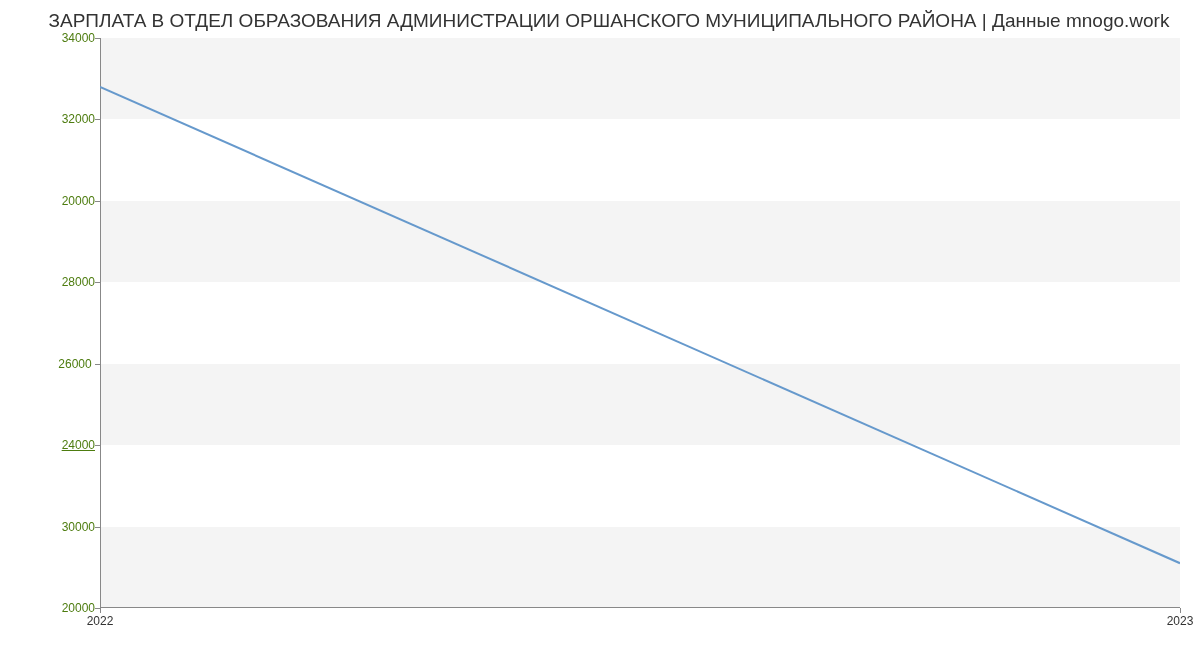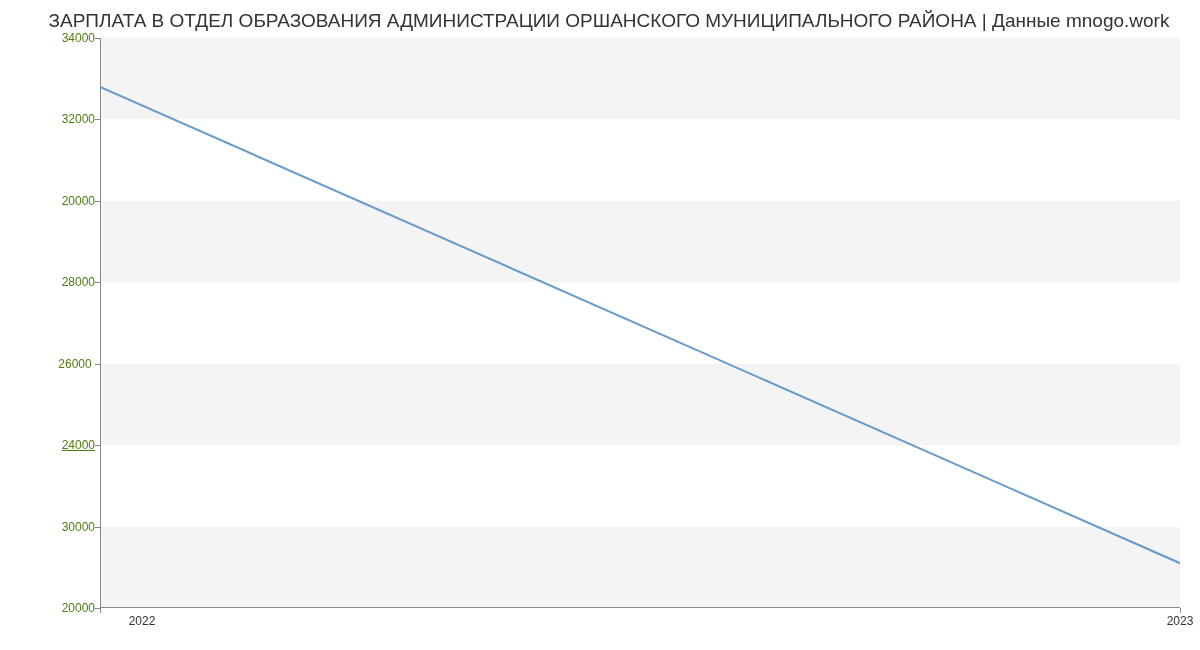--- a/index.html
+++ b/index.html
@@ -111,21 +111,21 @@
 
   <div class="tick-mark-y" style="top:100%;"></div>
   <div class="tick-mark-y" style="top:85.7142%;"></div>
   <div class="tick-mark-y" style="top:71.4285%;"></div>
   <div class="tick-mark-y" style="top:57.1428%;"></div>
   <div class="tick-mark-y" style="top:42.8571%;"></div>
   <div class="tick-mark-y" style="top:28.5714%;"></div>
   <div class="tick-mark-y" style="top:14.2857%;"></div>
   <div class="tick-mark-y" style="top:0%;"></div>
 
-  <div class="x-tick" style="left:0%;margin-left:42px;">2022</div>
+  <div class="x-tick" style="left:0%;">2022</div>
   <div class="x-tick" style="left:100%;text-align:center;">2023</div>
 
   <div class="tick-mark-x" style="left:0%;"></div>
   <div class="tick-mark-x" style="left:100%;"></div>
 
   <div class="axis-line y-axis"></div>
   <div class="axis-line x-axis"></div>
 
   <svg class="data-line" viewBox="0 0 1080 570" preserveAspectRatio="none">
     <line id="chart-line" stroke="#6699cc" stroke-width="2" fill="none" x1="0" y1="48.85714285714289" x2="1080" y2="525.2142857142857"></line>

